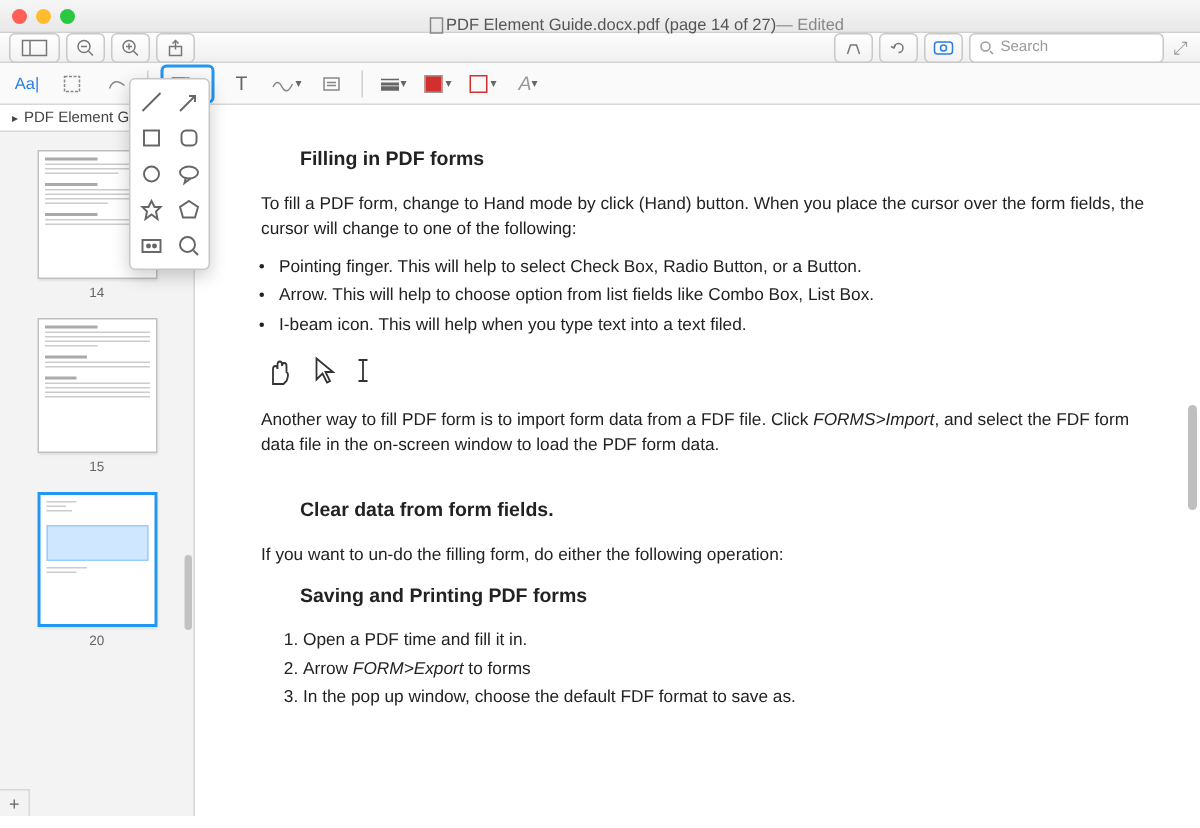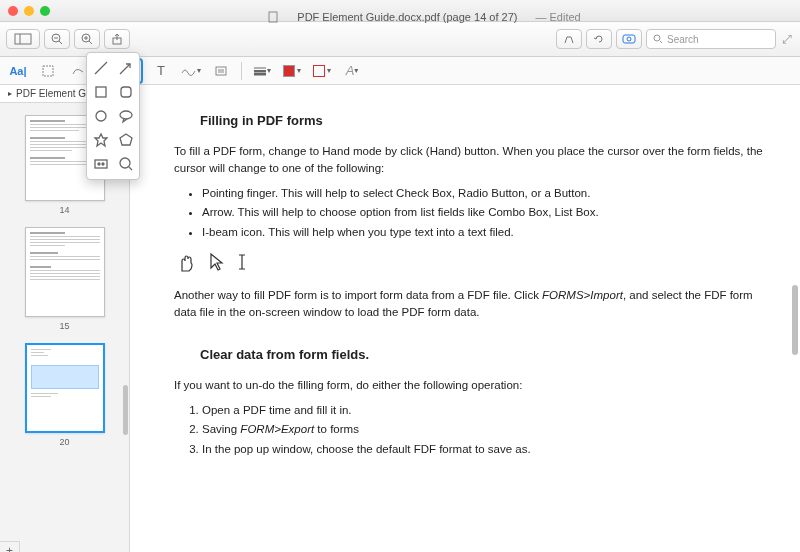--- a/index.html
+++ b/index.html
@@ -1,23 +1,23 @@
 <!DOCTYPE html>
 <html><head>
 <meta charset="utf-8">
 <style>
 * { margin: 0; padding: 0; box-sizing: border-box; }
 body { font-family: -apple-system, "Helvetica Neue", Arial, sans-serif; font-size: 12px; color: #333; background: #fff; width: 800px; height: 552px; overflow: hidden; }
 .titlebar { height: 22px; background: linear-gradient(#f6f6f6,#e8e8e8); border-bottom: 1px solid #d0d0d0; display: flex; align-items: center; padding: 0 8px; gap: 6px; }
 .traffic { display: flex; gap: 6px; }
 .dot { width: 10px; height: 10px; border-radius: 50%; }
 .red { background: #ff5f57; } .yellow { background: #febc2e; } .green { background: #28c840; }
-.titlecenter { flex: 1; text-align: center; font-size: 11px; color: #555; display: flex; justify-content: center; align-items: flex-start; gap: 18px; margin-top: 12px; }
+.titlecenter { flex: 1; text-align: center; font-size: 11px; color: #555; display: flex; justify-content: center; align-items: flex-start; gap: 0; margin-top: 12px; }
 .edited { color: #888; }
-.toolbar1 { height: 35px; background: linear-gradient(#fdfdfd,#f0f0f0); border-bottom: 1px solid #d0d0d0; display: flex; align-items: center; padding: 0 6px; gap: 4px; }
+.toolbar1 { height: 20px; background: linear-gradient(#fdfdfd,#f0f0f0); border-bottom: 1px solid #d0d0d0; display: flex; align-items: center; padding: 0 6px; gap: 4px; }
 .tbtn { width: 26px; height: 20px; border: 1px solid #c8c8c8; border-radius: 4px; background: linear-gradient(#fff,#f2f2f2); display: flex; align-items: center; justify-content: center; font-size: 11px; color: #555; }
 .tbtn.wide { width: 34px; }
 .spacer { flex: 1; }
 .searchbox { width: 130px; height: 20px; border: 1px solid #c8c8c8; border-radius: 4px; background: #fff; font-size: 10px; padding: 0 6px; display: flex; align-items: center; color: #999; gap: 4px; }
 .toolbar2 { height: 28px; background: #fafafa; border-bottom: 1px solid #d8d8d8; display: flex; align-items: center; padding: 0 6px; gap: 6px; position: relative; }
 .tool2 { width: 24px; height: 22px; display: flex; align-items: center; justify-content: center; color: #666; font-size: 13px; border-radius: 3px; }
 .tool2.text { font-size: 11px; }
 .highlighted { border: 2px solid #2196f3; border-radius: 4px; padding: 0 4px; }
 .divider { width: 1px; height: 18px; background: #d0d0d0; margin: 0 2px; }
 .colorsq { width: 12px; height: 12px; background: #d32f2f; border: 1px solid #999; display: inline-block; }
@@ -27,21 +27,21 @@
 .sidehead { background: #fff; border-bottom: 1px solid #d8d8d8; padding: 3px 8px; font-size: 10px; color: #444; display: flex; align-items: center; gap: 4px; }
 .thumb { width: 80px; margin: 12px auto 4px; background: #fff; border: 1px solid #c0c0c0; box-shadow: 0 1px 2px rgba(0,0,0,0.1); padding: 4px; }
 .thumb.sel { border: 2px solid #2196f3; }
 .thumblines { display: flex; flex-direction: column; gap: 2px; }
 .tl { height: 1px; background: #ccc; }
 .tl.head { height: 2px; background: #aaa; width: 50%; }
 .pgnum { text-align: center; font-size: 9px; color: #666; margin-bottom: 6px; }
 .content { flex: 1; background: #fff; padding: 18px 28px 18px 40px; overflow-y: auto; font-size: 11.5px; line-height: 1.5; color: #222; position: relative; }
 h3 { font-size: 13px; font-weight: bold; margin: 8px 0 12px 30px; }
 .para { margin: 8px 4px; }
-ul.bullets { list-style: disc; margin: 4px 0 10px 32px; }
+ul.bullets { list-style: disc; margin: 4px 0 10px 16px; }
 ul.bullets li { margin: 2px 0; }
 ol.nums { list-style: decimal; margin: 4px 0 10px 32px; }
 ol.nums li { margin: 2px 0; }
 .italic { font-style: italic; }
 .cursors { display: flex; gap: 12px; margin: 10px 0 14px 6px; font-size: 18px; color: #333; }
 .shape-popup { position: absolute; left: 86px; top: 52px; width: 54px; background: #fff; border: 1px solid #c8c8c8; border-radius: 4px; box-shadow: 0 4px 12px rgba(0,0,0,0.2); padding: 6px 4px; display: grid; grid-template-columns: 1fr 1fr; gap: 6px; z-index: 10; }
 .shape-cell { display: flex; align-items: center; justify-content: center; height: 18px; }
 .ssvg { stroke: #666; fill: none; stroke-width: 1.3; }
 .scrollthumb { position: absolute; right: 2px; top: 200px; width: 6px; height: 70px; background: rgba(0,0,0,0.25); border-radius: 3px; }
 .addbtn { position: absolute; left: 0; bottom: 0; width: 20px; height: 18px; background: #f3f3f3; border-top: 1px solid #d8d8d8; border-right: 1px solid #d8d8d8; display: flex; align-items: center; justify-content: center; font-size: 12px; color: #666; }
@@ -117,21 +117,21 @@
     <svg width="10" height="10">
         <circle cx="4" cy="4" r="3" fill="none" stroke="#999"></circle>
         <line x1="7" y1="7" x2="9" y2="9" stroke="#999"></line>
       </svg>
     <span>Search</span>
   </div>
   <div style="width:14px;color:#999;text-align:center">⤢</div>
 </div>
 
 <div class="toolbar2">
-  <div class="tool2 text" style="color:#2b7de1;font-weight:bold">Aa|</div>
+  <div class="tool2 text" style="color:#2b7de1;font-weight:normal">Aa|</div>
   <div class="tool2">
       <svg width="14" height="14">
         <rect x="2" y="2" width="10" height="10" fill="none" stroke="#888" stroke-dasharray="2 1"></rect>
       </svg>
     </div>
   <div class="tool2">
       <svg width="14" height="14">
         <path d="M2 10 Q5 2 12 8" fill="none" stroke="#888"></path>
       </svg>
     </div>
@@ -316,20 +316,21 @@
         </svg>
       <svg width="12" height="22">
           <path d="M3 4 L6 4 M9 4 L6 4 M6 4 L6 18 M3 18 L6 18 M9 18 L6 18" stroke="#333" stroke-width="1.2"></path>
         </svg>
     </div>
     <div class="para">
       <span>Another way to fill PDF form is to import form data from a FDF file. Click </span><span class="italic">FORMS&gt;Import</span><span>, and select the FDF form data file in the on-screen window to load the PDF form data.</span>
     </div>
     <h3 style="margin-top:24px">Clear data from form fields.</h3>
     <div class="para">If you want to un-do the filling form, do either the following operation:</div>
+    <h3>Saving and Printing PDF forms</h3>
     <ol class="nums">
       <li>Open a PDF time and fill it in.</li>
-      <li><span>Saving </span><span class="italic">FORM&gt;Export</span><span> to forms</span></li>
+      <li><span>Arrow </span><span class="italic">FORM&gt;Export</span><span> to forms</span></li>
       <li>In the pop up window, choose the default FDF format to save as.</li>
     </ol>
     <div class="scrollthumb"></div>
   </div>
 </div>
 
 </body></html>

